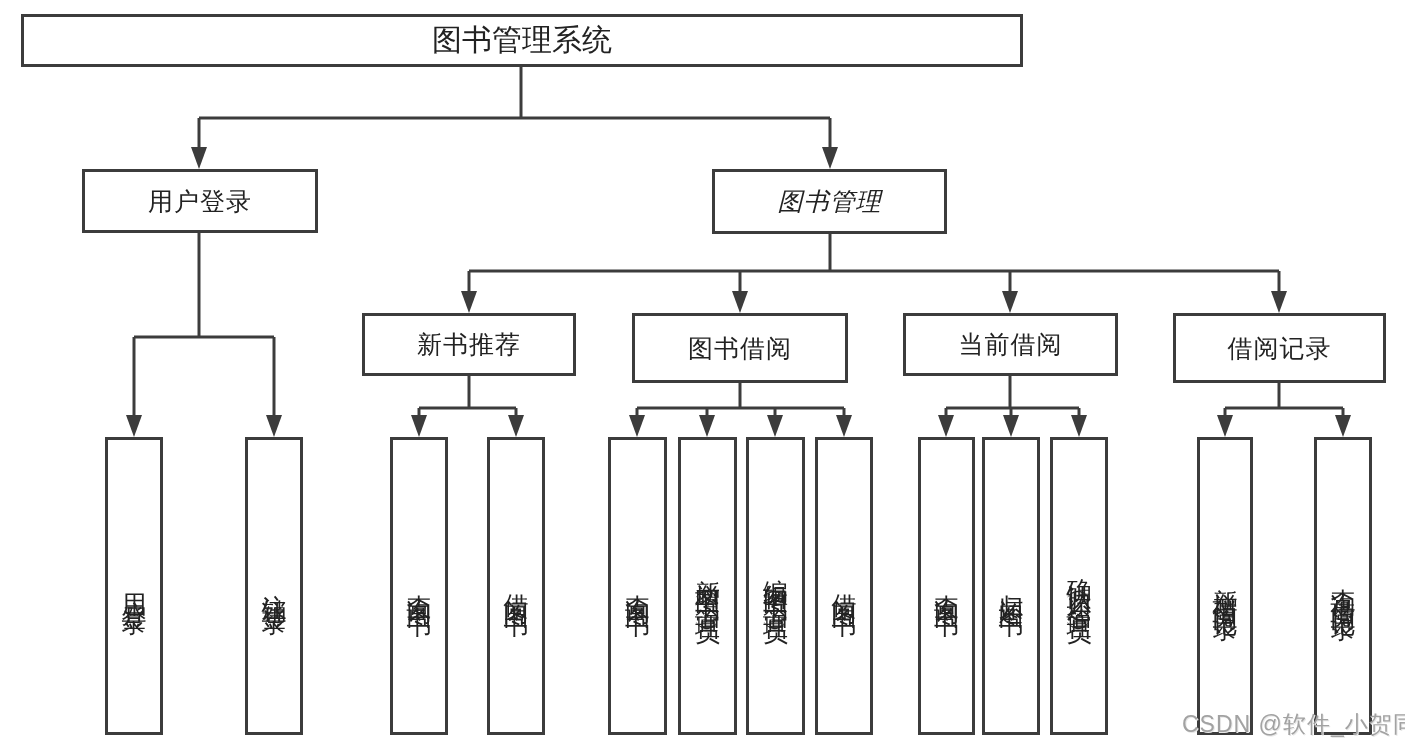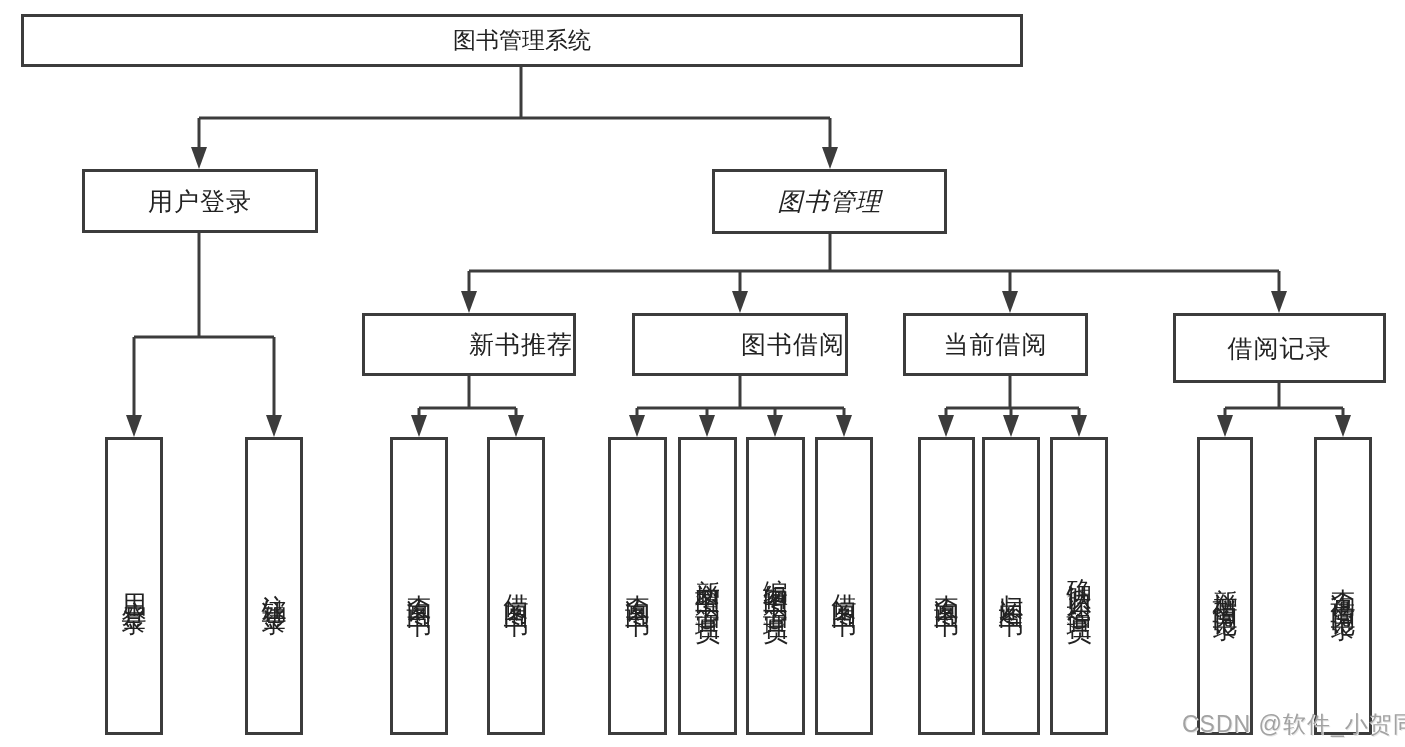--- a/index.html
+++ b/index.html
@@ -33,21 +33,21 @@
   .node {
     position: absolute;
     border: 3px solid #3c3c3c;
     background: #ffffff;
     display: flex;
     align-items: center;
     justify-content: center;
     text-align: center;
   }
   .node.h { font-size: 25px; letter-spacing: 1px; }
-  .node.root { font-size: 23px; }
+  .node.root { font-size: 30px; }
   .node.leaf { font-size: 25px; }
   .node.leaf .vtext {
     writing-mode: vertical-rl;
     text-orientation: mixed;
     letter-spacing: 6px;
     line-height: 1;
     white-space: nowrap;
   }
   .watermark {
     position: absolute;
@@ -132,27 +132,27 @@
     <span>图书管理系统</span>
   </div>
 
   <div class="node h" style="left:82px; top:169px; width:236px; height:64px;">
     <span>用户登录</span>
   </div>
   <div class="node h" style="left:712px; top:169px; width:235px; height:65px;font-style:italic;">
     <span>图书管理</span>
   </div>
 
-  <div class="node h" style="left:362px; top:313px; width:214px; height:63px;justify-content:flex-end;">
+  <div class="node h" style="left:362px; top:313px; width:214px; height:63px;">
     <span>新书推荐</span>
   </div>
-  <div class="node h" style="left:632px; top:313px; width:216px; height:63px;justify-content:flex-end;">
+  <div class="node h" style="left:632px; top:313px; width:216px; height:70px;">
     <span>图书借阅</span>
   </div>
-  <div class="node h" style="left:903px; top:313px; width:185px; height:63px;text-align:right;">
+  <div class="node h" style="left:903px; top:313px; width:215px; height:63px;text-align:right;">
     <span>当前借阅</span>
   </div>
   <div class="node h" style="left:1173px; top:313px; width:213px; height:70px;">
     <span>借阅记录</span>
   </div>
 
   <div class="node leaf" style="left:105px; top:437px; width:58px; height:298px;">
     <span class="vtext">用户登录</span>
   </div>
   <div class="node leaf" style="left:245px; top:437px; width:58px; height:298px;">

